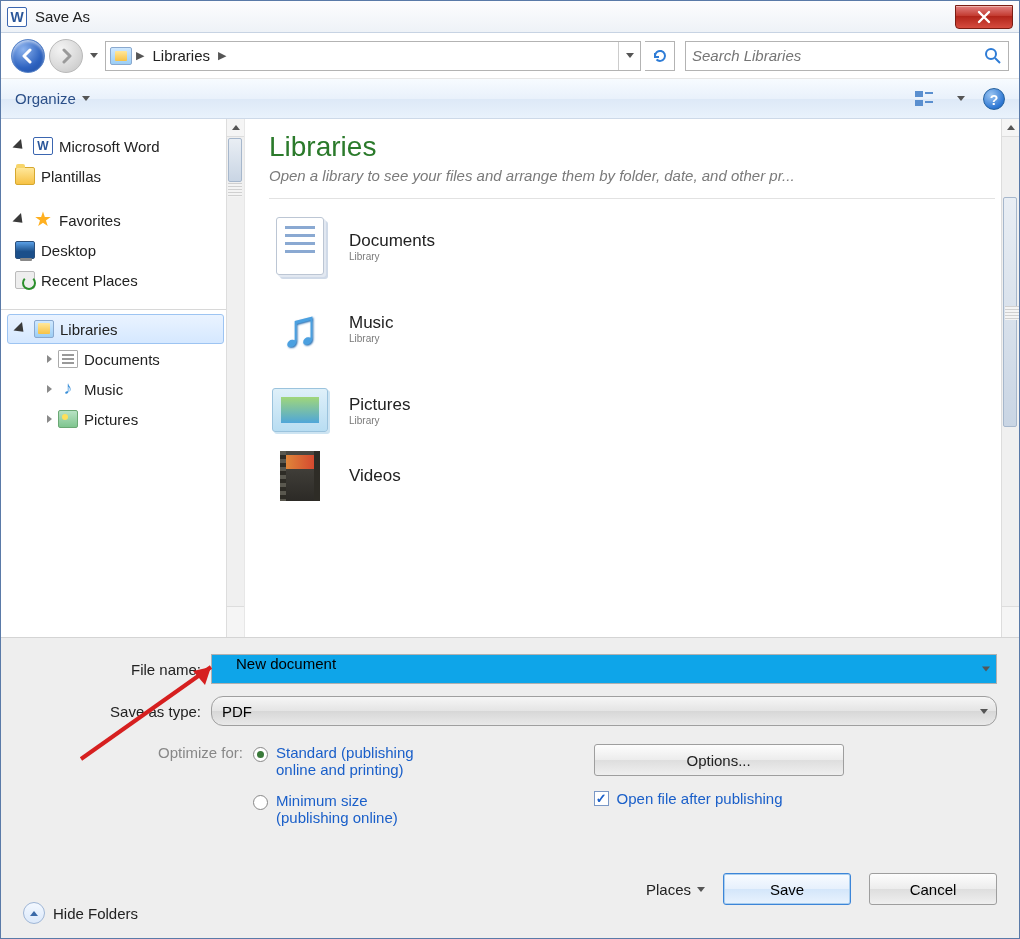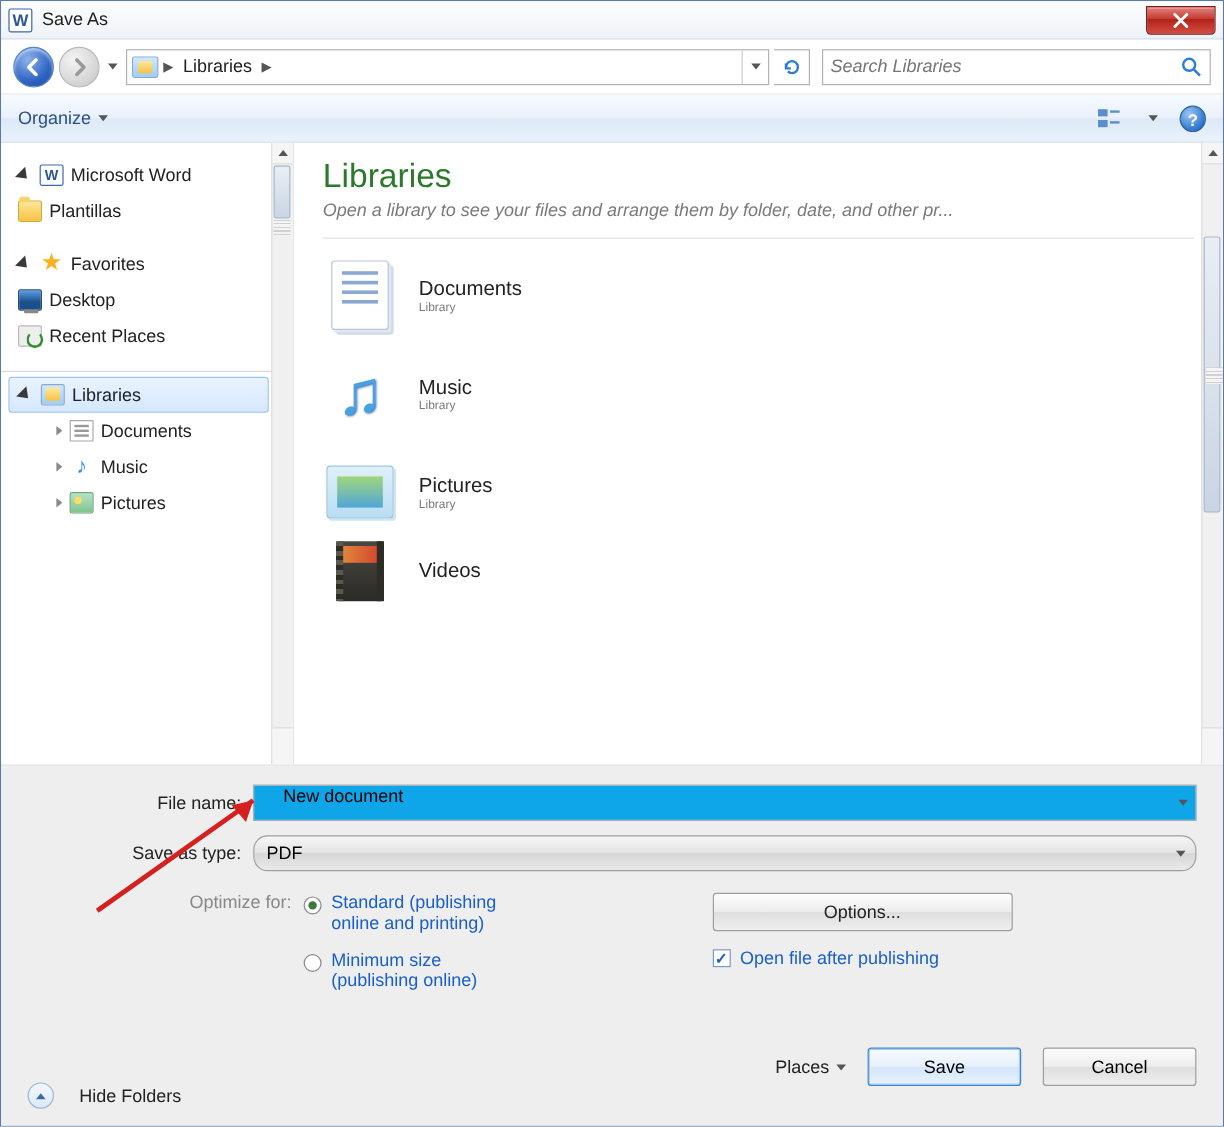--- a/index.html
+++ b/index.html
@@ -117,21 +117,21 @@
 .radios { display:flex; flex-direction:column; gap:14px; font-size:15px;}
 .radio-row { display:flex; align-items:flex-start; gap:8px; color:#1a5fc9;}
 .radio { width:15px;height:15px;border:1px solid #888;border-radius:50%;background:#fff;display:flex;align-items:center;justify-content:center;margin-top:3px;}
 .radio.checked::after{content:"";width:7px;height:7px;background:#3a7a3a;border-radius:50%;}
 .opt-right { display:flex; flex-direction:column; gap:14px; align-items:flex-start; margin-left: 100px;}
 .win-btn { min-width:250px; height:32px; background:linear-gradient(#fdfdfd,#ececec 50%,#dedede 51%,#efefef); border:1px solid #9e9e9e; border-radius:3px; font-size:15px; color:#222; display:flex;align-items:center;justify-content:center; }
 .chk-row { display:flex; align-items:center; gap:8px; font-size:15px; color:#1a5fc9;}
 .chk { width:15px;height:15px;border:1px solid #7a98c6;background:#fff;display:flex;align-items:center;justify-content:center;color:#1a5fc9;font-size:13px;font-weight:bold;}
 
 .footer { display:flex; align-items:center; padding: 14px 22px 14px 22px; background:#eeeeee; gap: 16px;}
-.hide-folders { display:flex; align-items:center; gap:21px; font-size:15px; color:#222;margin-top:48px;}
+.hide-folders { display:flex; align-items:center; gap:8px; font-size:15px; color:#222;margin-top:48px;}
 .round-up { width:22px;height:22px;border:1px solid #9fb6d6;border-radius:50%;background:linear-gradient(#f3f8ff,#dce9fa);display:flex;align-items:center;justify-content:center;}
 .footer-right { margin-left:auto; display:flex; align-items:center; gap:18px;}
 .tools { font-size:15px; color:#222; display:flex; align-items:center; gap:6px;}
 .btn { width:128px; height:32px; border:1px solid #9e9e9e; border-radius:3px; background:linear-gradient(#fdfdfd,#ececec 50%,#dedede 51%,#efefef); font-size:15px; display:flex;align-items:center;justify-content:center;}
 .btn.primary { border:1px solid #3c85d8; box-shadow:0 0 0 1px #a9ceef inset; background:linear-gradient(#f8fbff,#e6f0fc 50%,#d4e6fa 51%,#e9f3fe); }
 
 .dd-tri { width:0;height:0;border-left:5px solid transparent;border-right:5px solid transparent;border-top:6px solid #555;}
 .dd-tri.small{border-left-width:4px;border-right-width:4px;border-top-width:5px;}
 
 

